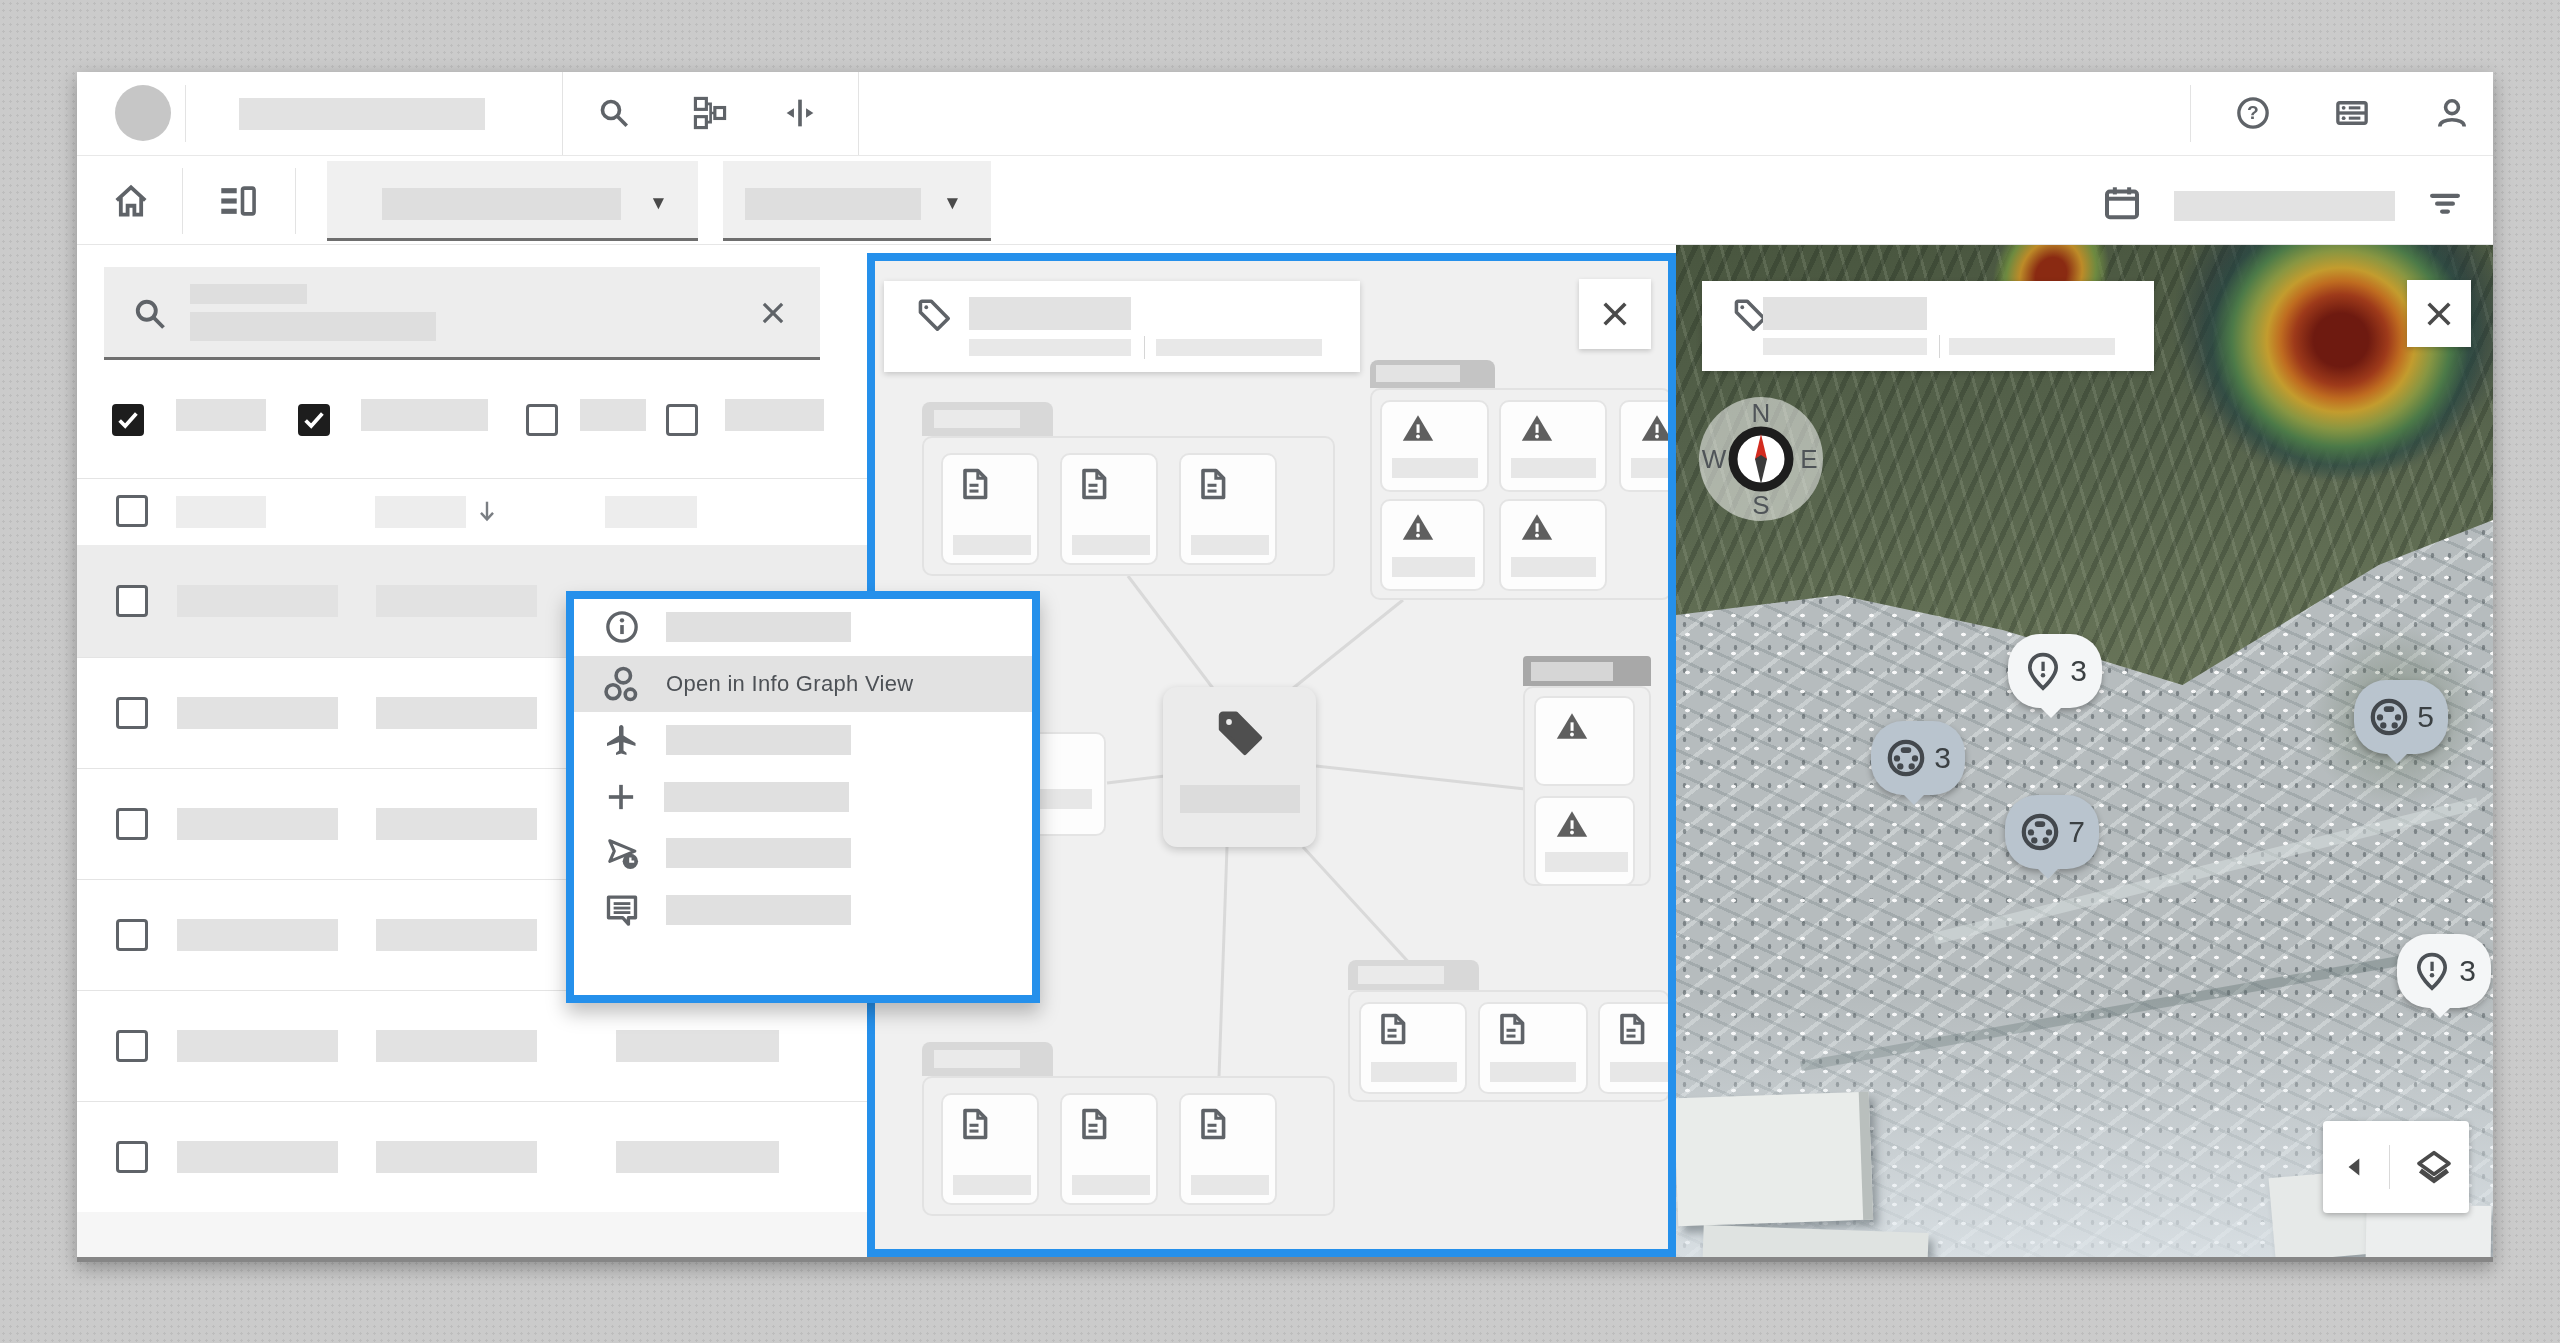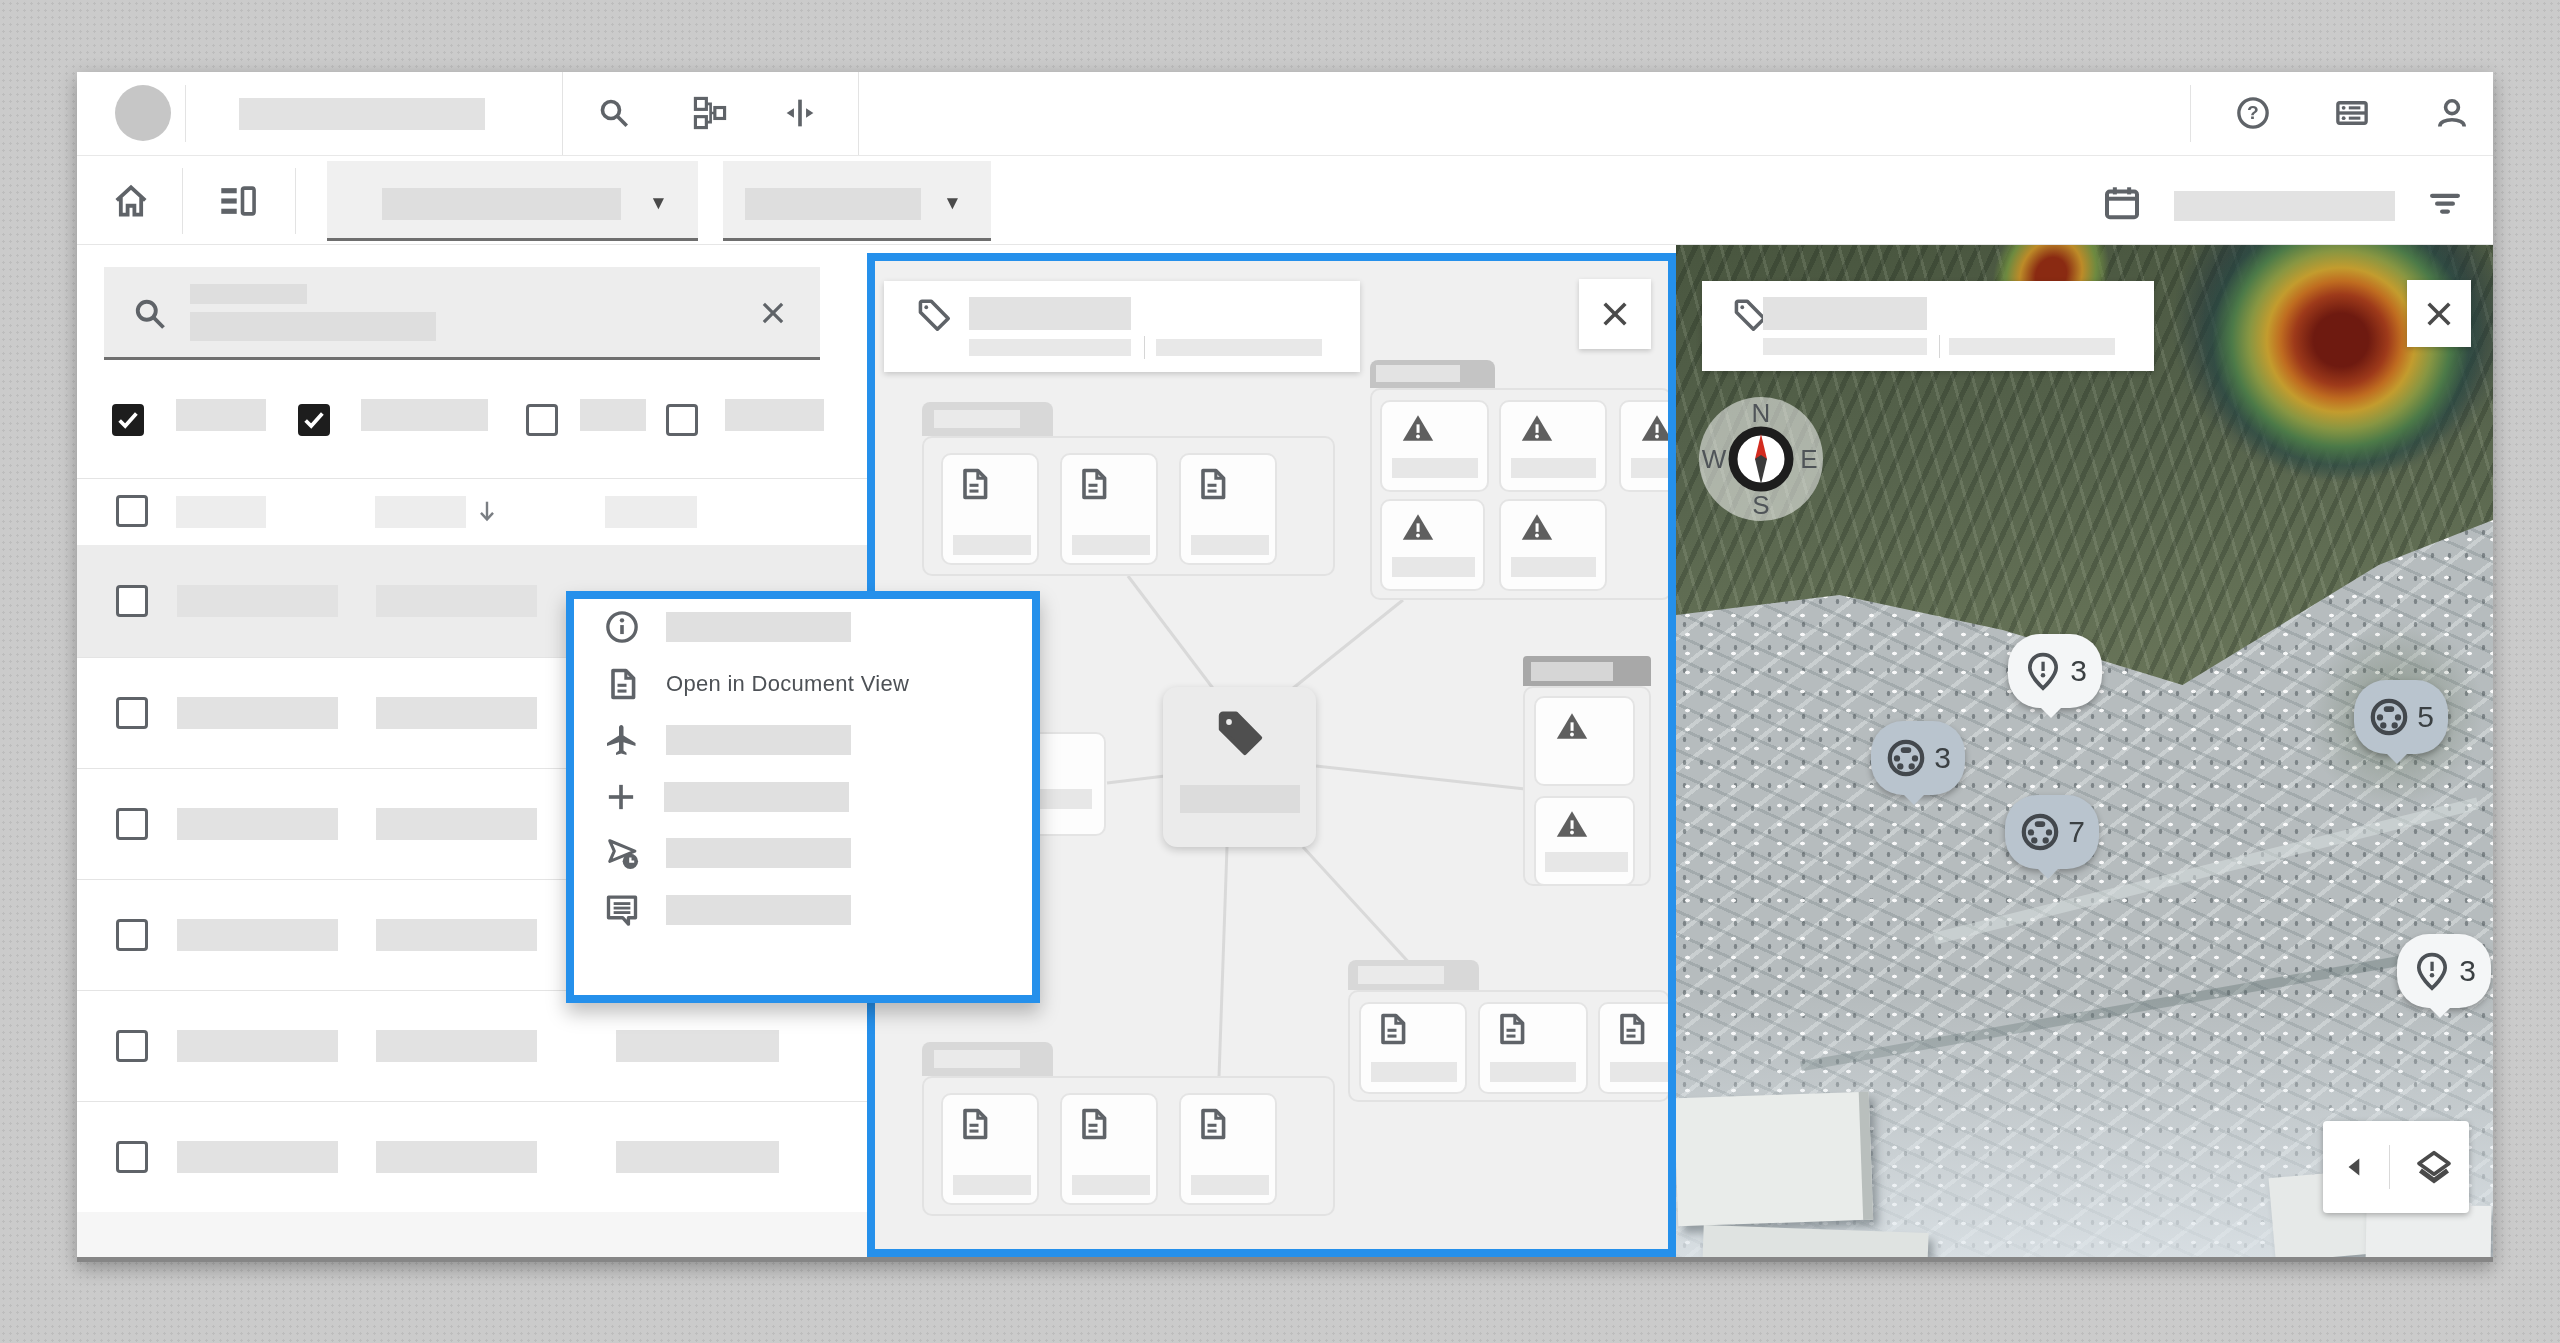--- a/index.html
+++ b/index.html
@@ -686,25 +686,25 @@
     </div>
   </div>
 
   <div class="menu">
     <div class="menu-item">
       <svg class="ic" width="36" height="36">
           <use href="#ic-info"></use>
         </svg>
       <div class="ph"></div>
     </div>
-    <div class="menu-item">
+    <div class="menu-item hl">
       <svg class="ic" width="36" height="36">
-          <use href="#ic-doc"></use>
-        </svg>
-      <span class="label">Open in Document View</span>
+          <use href="#ic-bubble"></use>
+        </svg>
+      <span class="label">Open in Info Graph View</span>
     </div>
     <div class="menu-item">
       <svg class="ic" width="36" height="36">
           <use href="#ic-airplane"></use>
         </svg>
       <div class="ph"></div>
     </div>
     <div class="menu-item">
       <svg class="ic" width="34" height="34">
           <use href="#ic-plus"></use>

